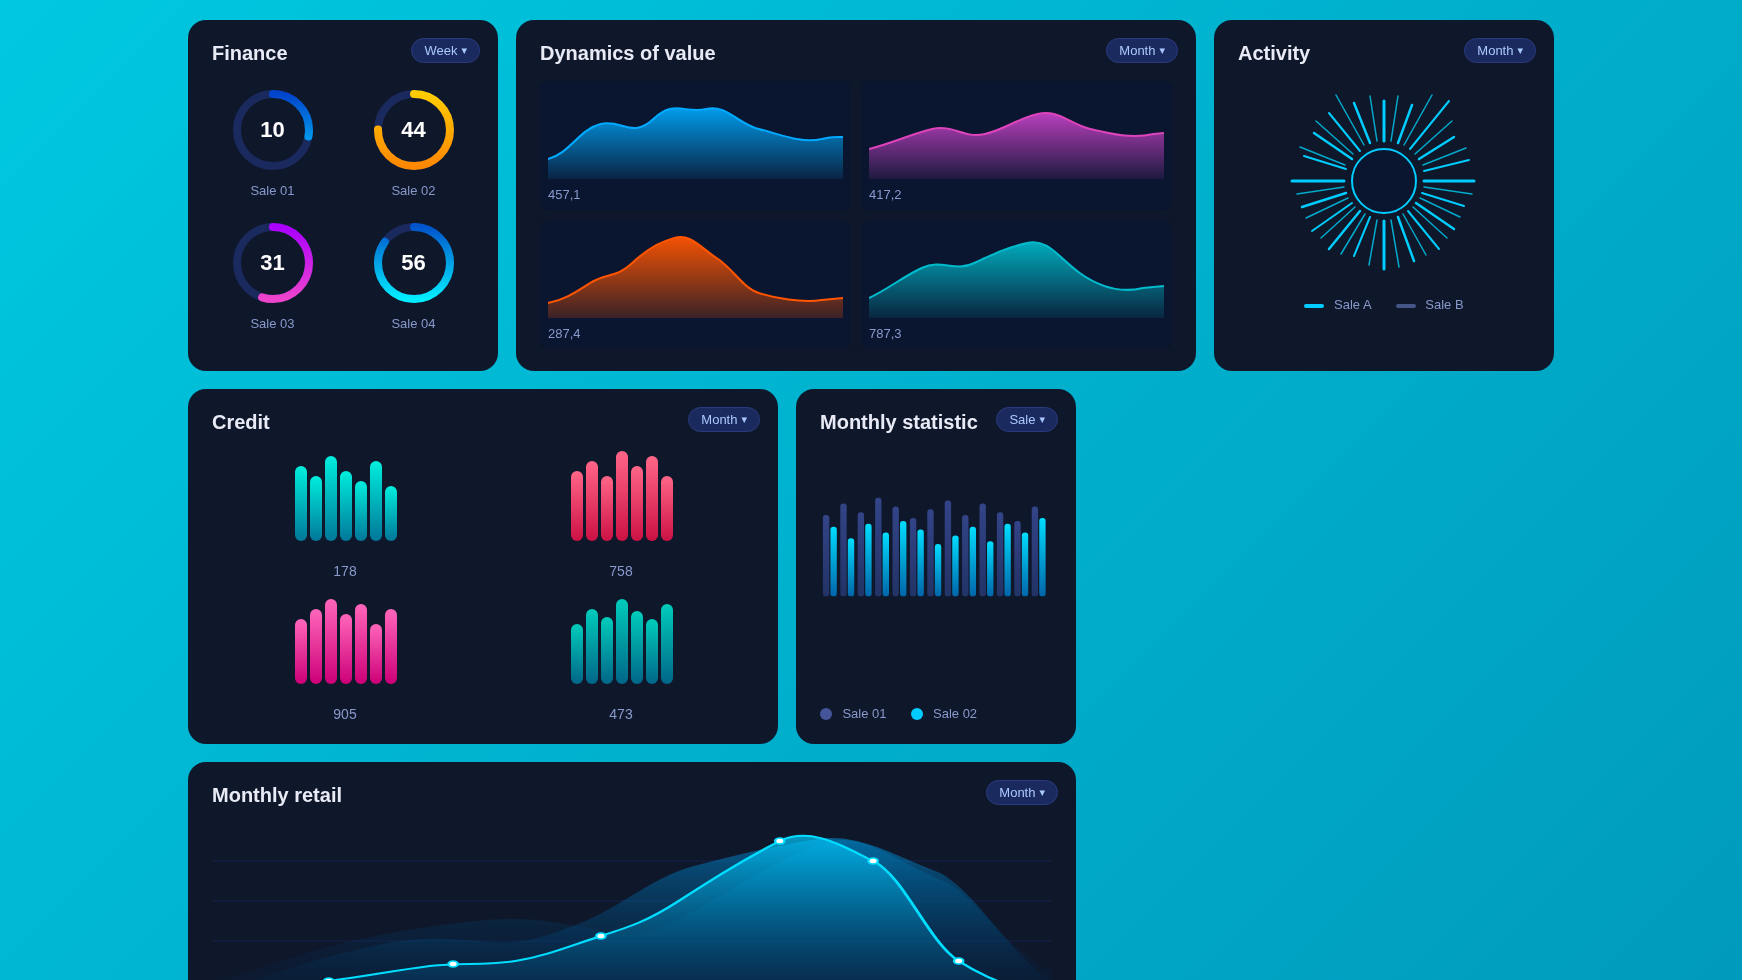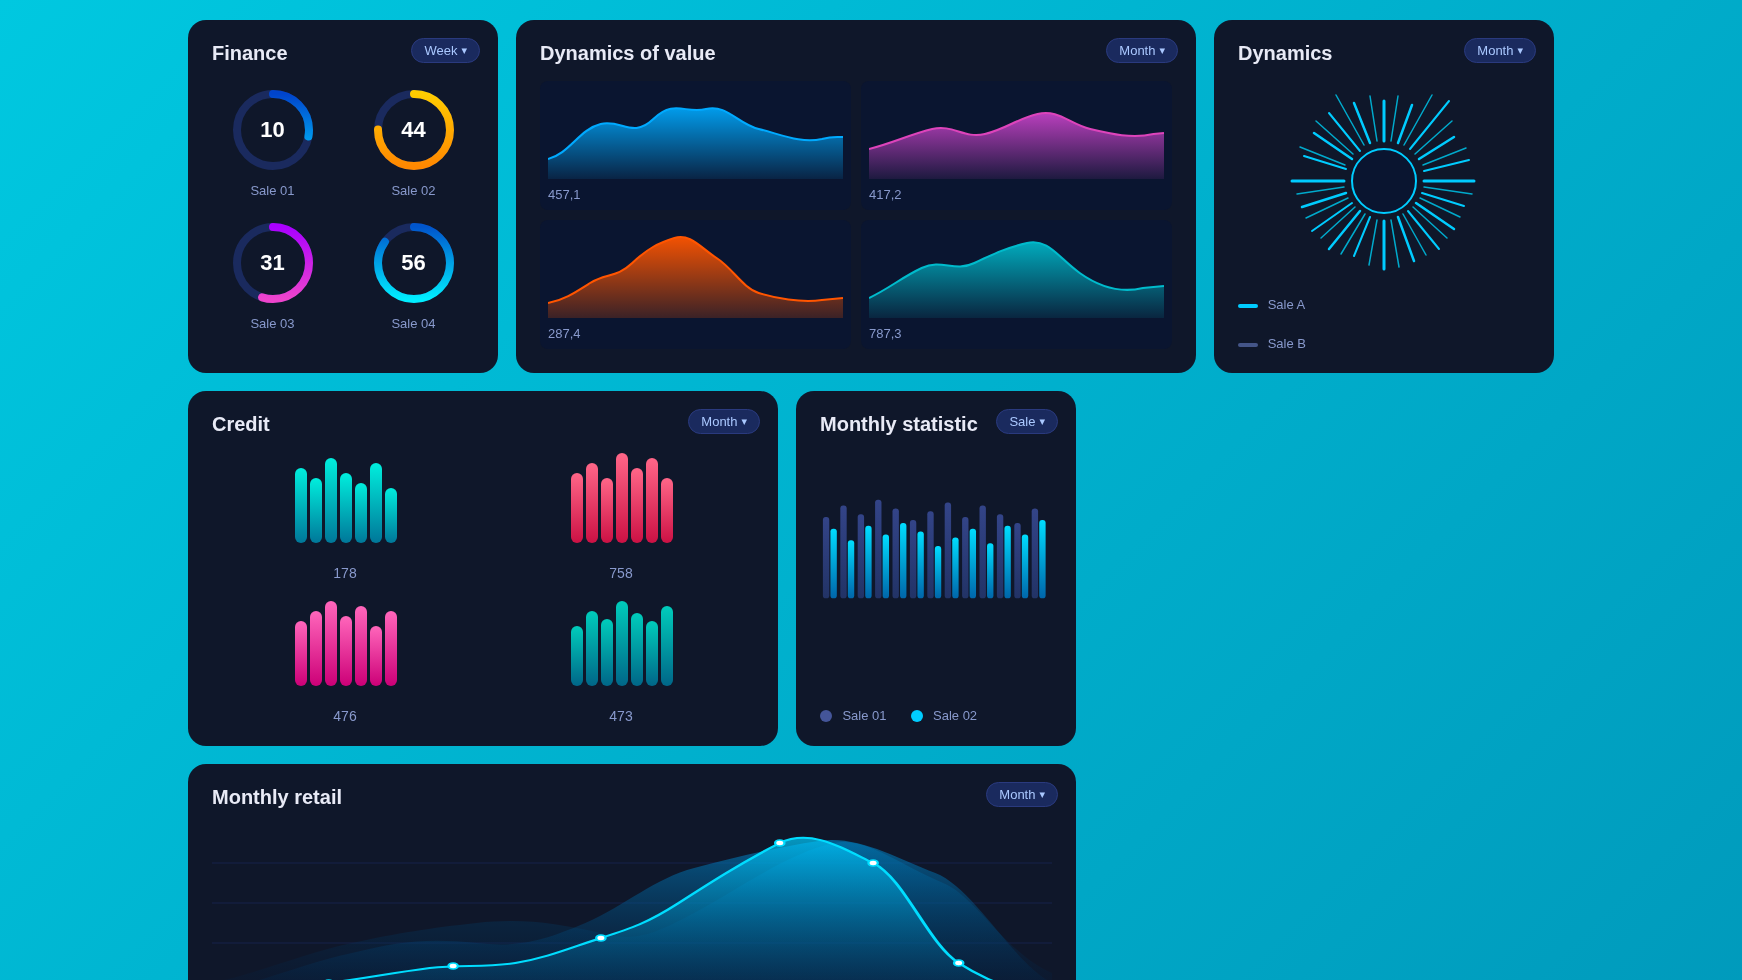--- a/index.html
+++ b/index.html
@@ -125,21 +125,20 @@
       justify-content: center;
       align-items: center;
       margin: 16px 0;
     }
     .legend-row {
       display: flex;
       justify-content: center;
       gap: 24px;
       font-size: 13px;
       color: #8899cc;
-      flex-direction: column;
     }
     .legend-dot {
       width: 20px;
       height: 4px;
       border-radius: 2px;
       display: inline-block;
       margin-right: 6px;
       vertical-align: middle;
     }
 
@@ -339,21 +338,21 @@
           <path d="M0,70 C20,60 30,50 50,40 C70,30 80,45 100,35 C120,25 130,20 150,15 C170,10 180,30 200,45 C220,60 240,65 260,60 L280,58 L280,90 L0,90 Z" fill="url(#dg4)"></path>
           <path d="M0,70 C20,60 30,50 50,40 C70,30 80,45 100,35 C120,25 130,20 150,15 C170,10 180,30 200,45 C220,60 240,65 260,60 L280,58" fill="none" stroke="#00bbcc" stroke-width="2"></path>
         </svg>
         <div class="chart-value">787,3</div>
       </div>
 
     </div>
   </div>
 
   <div class="card activity-card">
-    <span class="card-title">Dynamics</span>
+    <span class="card-title">Activity</span>
     <button class="filter-btn">Month</button>
     <div class="activity-sunburst">
       <svg width="200" height="200" viewBox="0 0 200 200">
         <defs>
           <linearGradient id="sunGrad" x1="0%" y1="0%" x2="100%" y2="100%">
             <stop offset="0%" stop-color="#00eeff"></stop>
             <stop offset="100%" stop-color="#0044cc"></stop>
           </linearGradient>
         </defs>
 
@@ -513,21 +512,21 @@
               </linearGradient>
             </defs>
             <rect x="5" y="30" width="12" height="65" rx="6" fill="url(#cg3)"></rect>
             <rect x="20" y="20" width="12" height="75" rx="6" fill="url(#cg3)"></rect>
             <rect x="35" y="10" width="12" height="85" rx="6" fill="url(#cg3)"></rect>
             <rect x="50" y="25" width="12" height="70" rx="6" fill="url(#cg3)"></rect>
             <rect x="65" y="15" width="12" height="80" rx="6" fill="url(#cg3)"></rect>
             <rect x="80" y="35" width="12" height="60" rx="6" fill="url(#cg3)"></rect>
             <rect x="95" y="20" width="12" height="75" rx="6" fill="url(#cg3)"></rect>
           </svg>
-          <span class="credit-val">476</span>
+          <span class="credit-val">905</span>
         </div>
 
         <div class="credit-cell">
           <svg width="110" height="100" viewBox="0 0 110 100">
             <defs>
               <linearGradient id="cg4" x1="0%" y1="0%" x2="0%" y2="100%">
                 <stop offset="0%" stop-color="#00ccbb"></stop>
                 <stop offset="100%" stop-color="#006688"></stop>
               </linearGradient>
             </defs>

